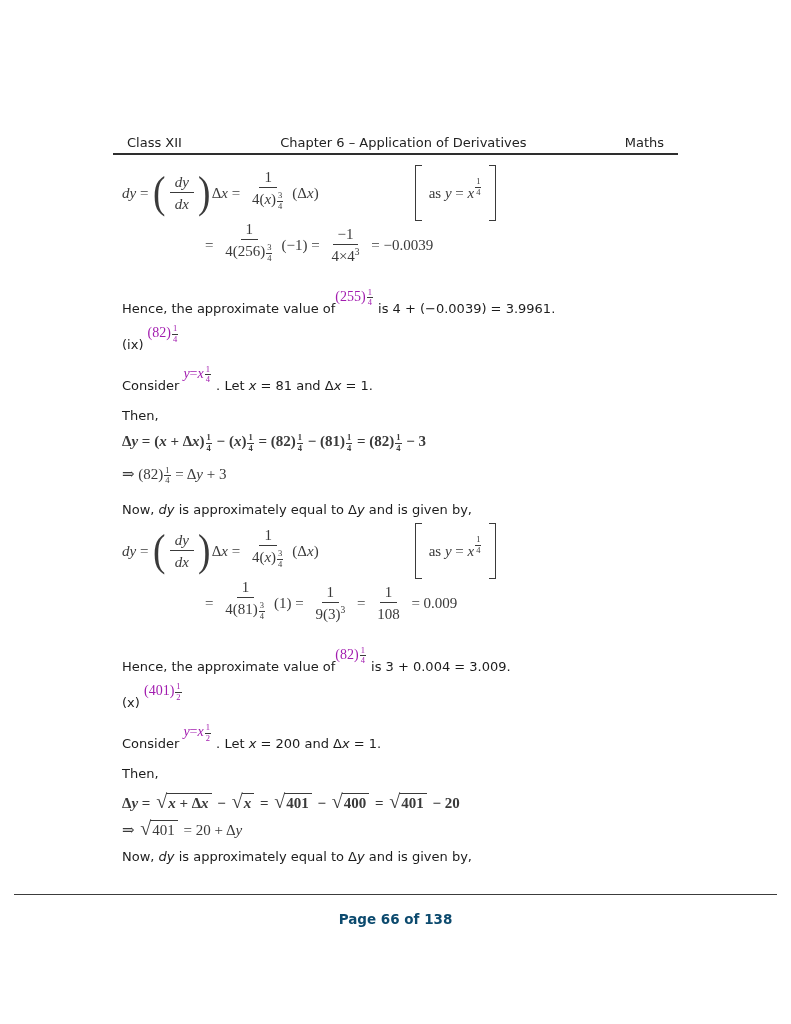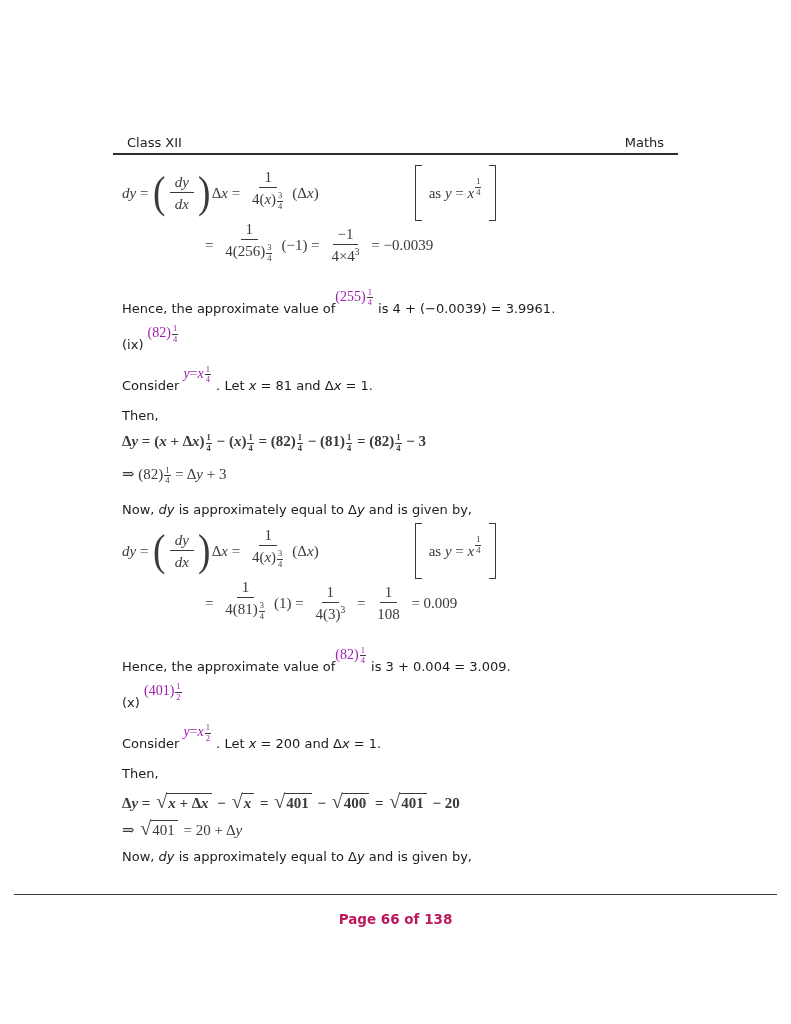--- a/index.html
+++ b/index.html
@@ -70,29 +70,30 @@
   .m-item { margin-top:10px; }
   .m-consider { margin-top:14px; }
   .m-then { margin-top:8px; }
   .m-dyeq { margin-top:8px;font-weight:bold; }
   .m-imp { margin-top:5px; }
   .m-now { margin-top:9px; }
   .m-eq2 { margin-top:4px; }
 
   
   .footline { position:absolute; top:887px; left:14px; right:14px; border-top:1.6px solid #3c3c3c; }
-  .pagelab { position:absolute; top:904px; left:0; width:100%; text-align:center; font-weight:bold; font-size:13.5px; color:#be185d; }
+  .pagelab { position:absolute; top:904px; left:0; width:100%; text-align:center; font-weight:bold; font-size:13.5px; color:#0c4a6e; }
 </style>
 </head>
 <body>
 
 <div class="page">
 
   <div class="header">
     <span>Class XII</span>
+    <span>Chapter 6 – Application of Derivatives</span>
     <span>Maths</span>
   </div>
 
   <div class="content">
 
     <div class="eqrow m-eq1">
       <div class="math mc">
           <span class="mt it">dy</span>
           <span class="mt"> = </span>
           <span class="bigp">(</span>
@@ -183,21 +184,21 @@
           <span class="mt it">x</span>
           <span class="sfrac"><span class="a">1</span><span class="b">4</span></span>
           <span style="display: inline-block; width: 7px;"></span>
           <span class="rbr"></span>
         </div>
     </div>
     <div class="math mc indent mt0">
         <span class="mt">= </span>
         <span class="frac"><span class="fn"><span class="mt">1</span></span><span class="fd"><span class="mt">4(81)</span><span class="sfrac"><span class="a">3</span><span class="b">4</span></span></span></span>
         <span class="mt">(1) = </span>
-        <span class="frac"><span class="fn"><span class="mt">1</span></span><span class="fd"><span class="mt">4(3)</span><span class="sup"><span class="mt">3</span></span></span></span>
+        <span class="frac"><span class="fn"><span class="mt">1</span></span><span class="fd"><span class="mt">9(3)</span><span class="sup"><span class="mt">3</span></span></span></span>
         <span class="mt"> = </span>
         <span class="frac"><span class="fn"><span class="mt">1</span></span><span class="fd"><span class="mt">108</span></span></span>
         <span class="mt"> = 0.009</span>
       </div>
 
     <div class="para m-hence"><span class="pt">Hence, the approximate value of</span><span class="imath">
           <span class="mt">(82)</span>
           <span class="sfrac">
             <span class="a">1</span>
             <span class="b">4</span>

